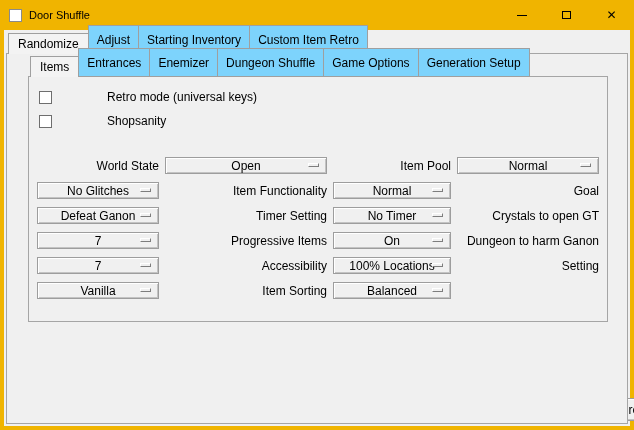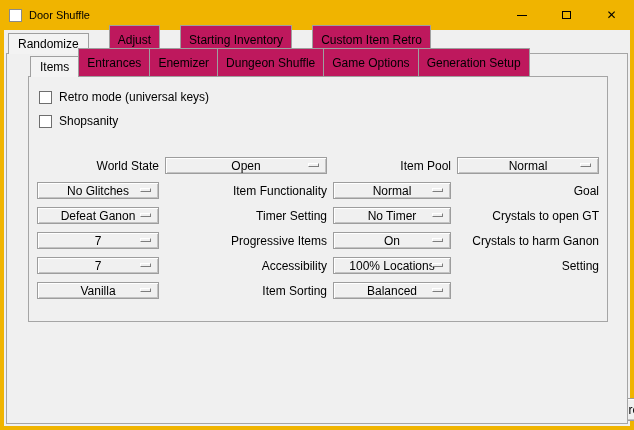--- a/index.html
+++ b/index.html
@@ -14,32 +14,32 @@
   .caption-btn { width:45px; height:30px; display:flex; align-items:center; justify-content:center; cursor:default; }
   .min-glyph { width:10px; height:1px; background:#000; display:block; }
   .max-glyph { width:9px; height:8px; border:1px solid #000; display:block; }
   .close-glyph { font-size:12px; color:#000; line-height:1; }
 
   
   .content { position:absolute; left:4px; right:4px; top:30px; bottom:4px; background:#f0f0f0; font-size:12px; color:#000; }
 
   
   .tabs { position:absolute; display:flex; align-items:flex-end; z-index:3; }
-  .outer-tabs { left:4px; top:3px; height:21px;gap:21px; }
+  .outer-tabs { left:4px; top:3px; height:21px; }
   .inner-tabs { left:26px; top:26px; height:21px; }
-  .tab { height:29px; background:#be185d; border:1px solid #9f9f9f; border-bottom:1px solid #9f9f9f;
+  .tab { height:29px; background:#7dd3fc; border:1px solid #9f9f9f; border-bottom:1px solid #9f9f9f;
          padding:8px 8px; display:flex; align-items:center; margin-right:-1px; white-space:nowrap; cursor:default; }
   .tab.selected { height:21px; background:#f3f3f3; border-bottom:none; z-index:4; padding:0 9px; }
 
   .pane { position:absolute; border:1px solid #a5a5a5; background:#f0f0f0; z-index:1; }
   .outer-pane { left:2px; top:23px; right:2px; bottom:2px; }
   .inner-pane { left:24px; top:46px; width:580px; height:246px; z-index:2; padding:8px 8px 0 8px; }
 
   
-  .cb-row { display:flex; align-items:center; height:16px; margin:4px 0 8px 2px; }
+  .cb-row { display:flex; align-items:center; height:16px; margin:4px 0 8px 2px;gap:48px; }
   .checkbox { width:13px; height:13px; background:#ffffff; border:1px solid #6e6e6e; display:inline-block; }
   .cb-label { margin-left:7px; }
 
   
   .options-grid { margin-top:28px; display:grid; grid-template-columns:122px 162px 118px 142px;
                   column-gap:6px; row-gap:8px; align-items:center; }
   .opt-label { text-align:right; white-space:nowrap; }
   .optmenu { position:relative; height:17px; background:#f0f0f0; border:1px solid #9d9d9d;
              box-shadow: inset 1px 1px 0 #ffffff, inset -1px -1px 0 #c3c3c3;
              display:flex; align-items:center; justify-content:center; cursor:default; }
@@ -160,21 +160,21 @@
         <div class="optmenu">
           <span class="optval">7</span>
           <span class="opt-ind"></span>
         </div>
         <div class="opt-label">Progressive Items</div>
         <div class="optmenu">
           <span class="optval">On</span>
           <span class="opt-ind"></span>
         </div>
 
-        <div class="opt-label">Crystals to harm Ganon</div>
+        <div class="opt-label">Dungeon to harm Ganon</div>
         <div class="optmenu">
           <span class="optval">7</span>
           <span class="opt-ind"></span>
         </div>
         <div class="opt-label">Accessibility</div>
         <div class="optmenu">
           <span class="optval">100% Locations</span>
           <span class="opt-ind"></span>
         </div>
 

